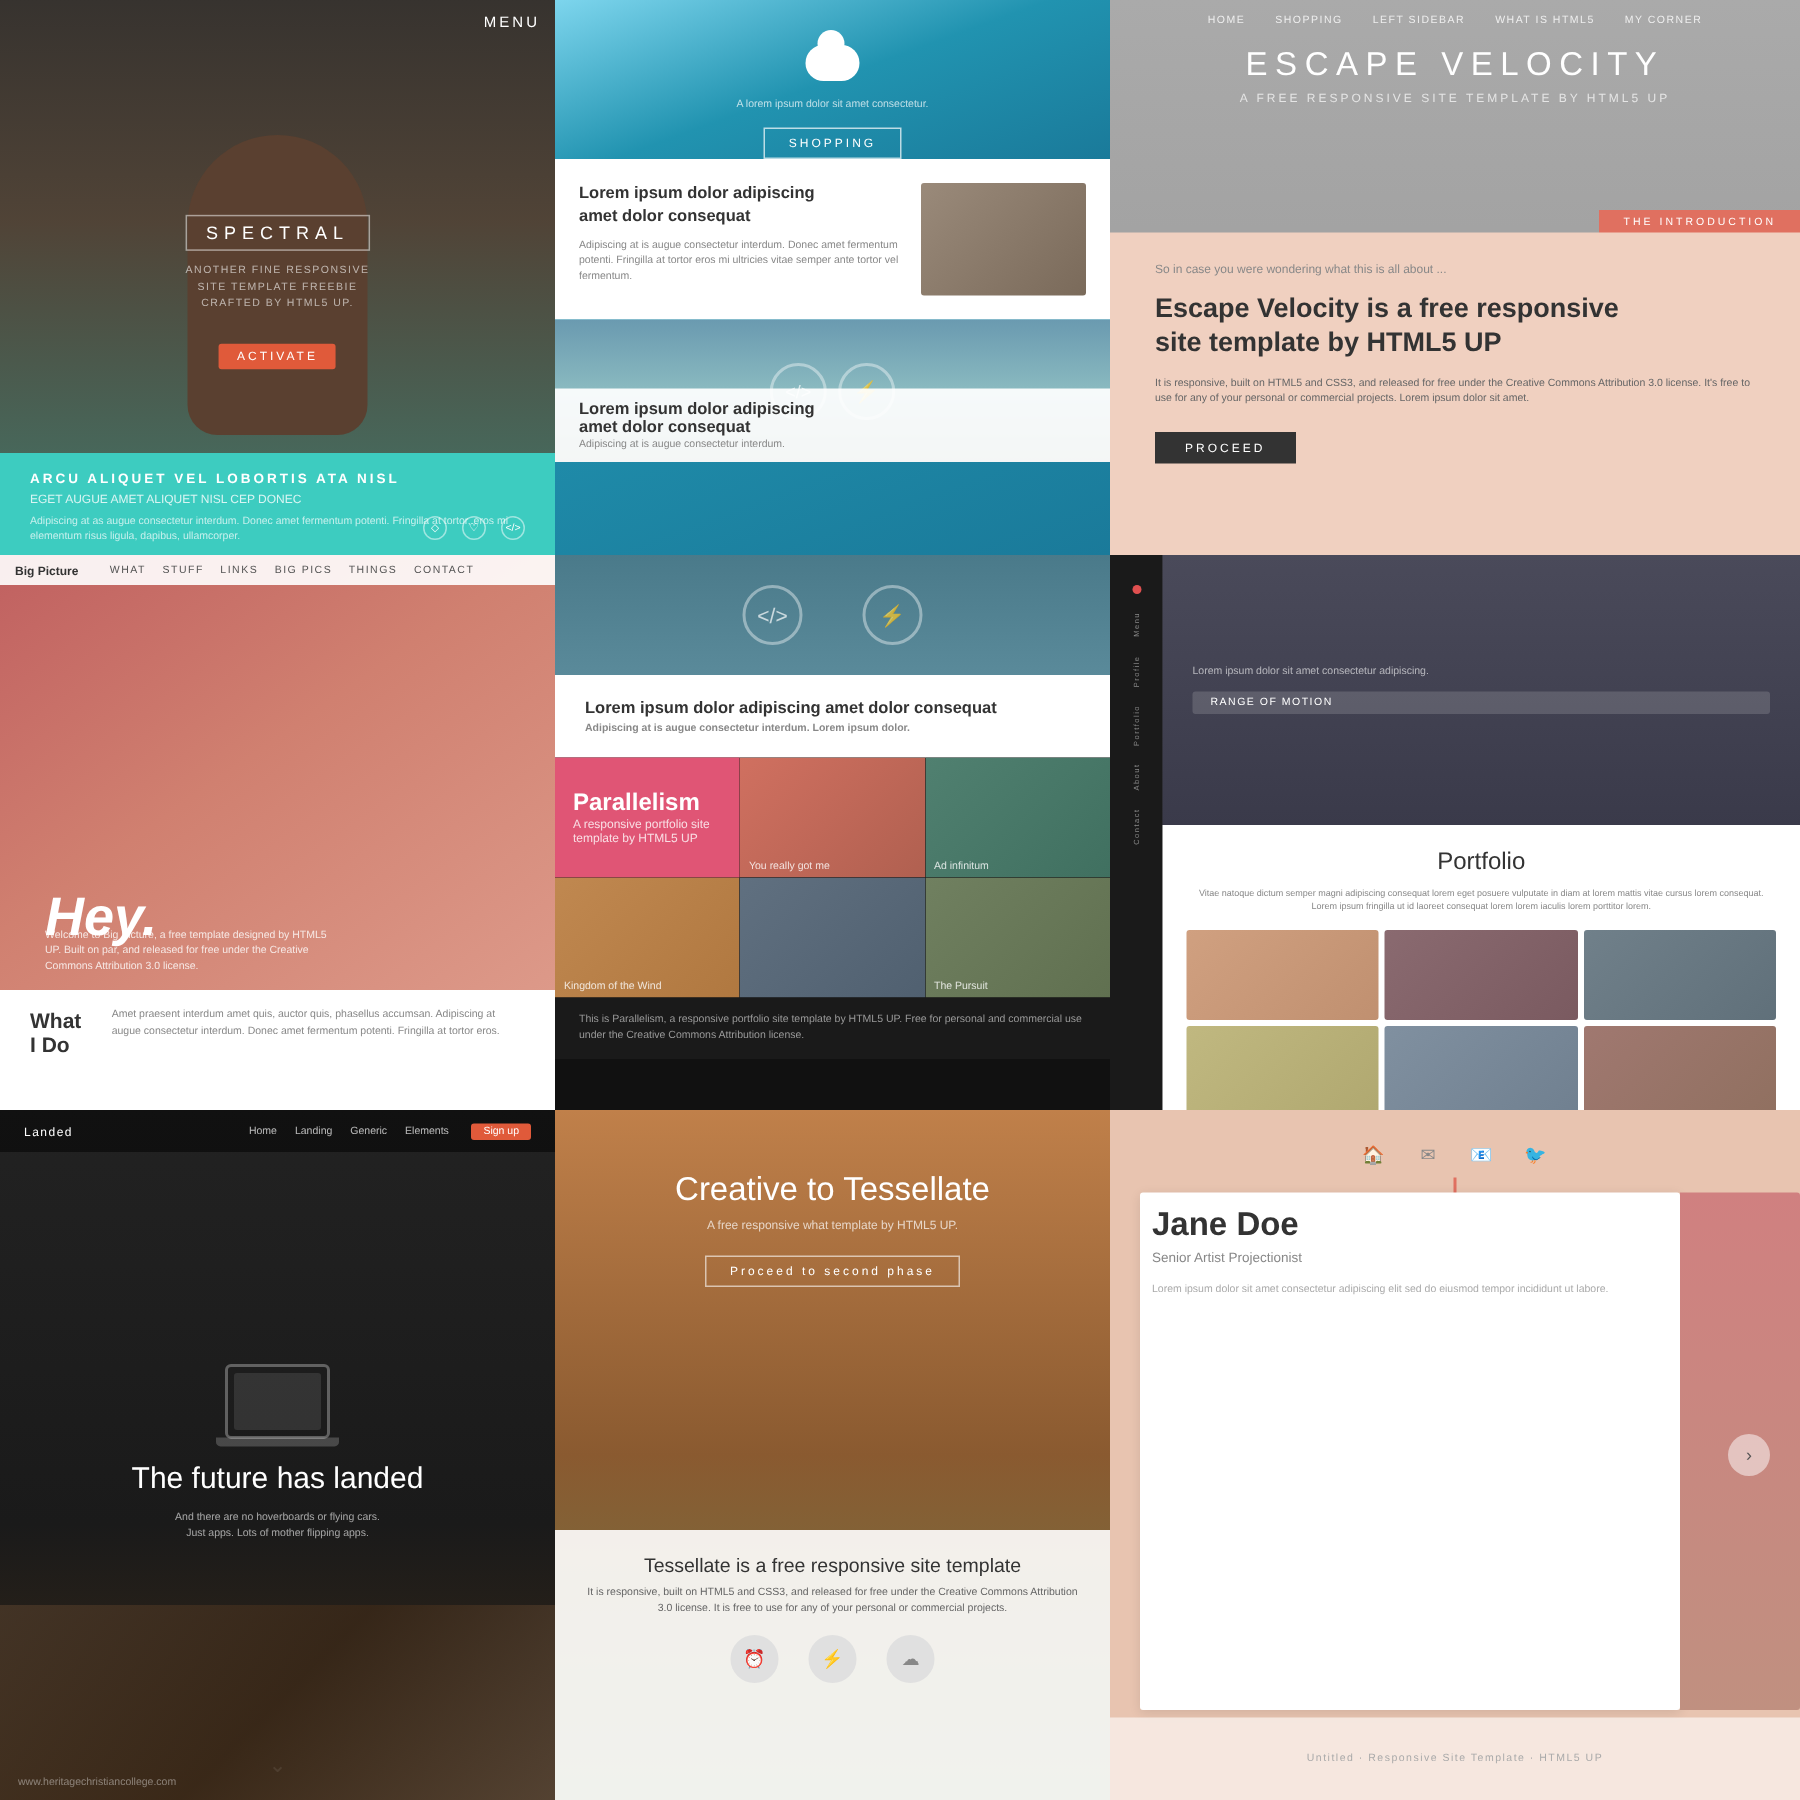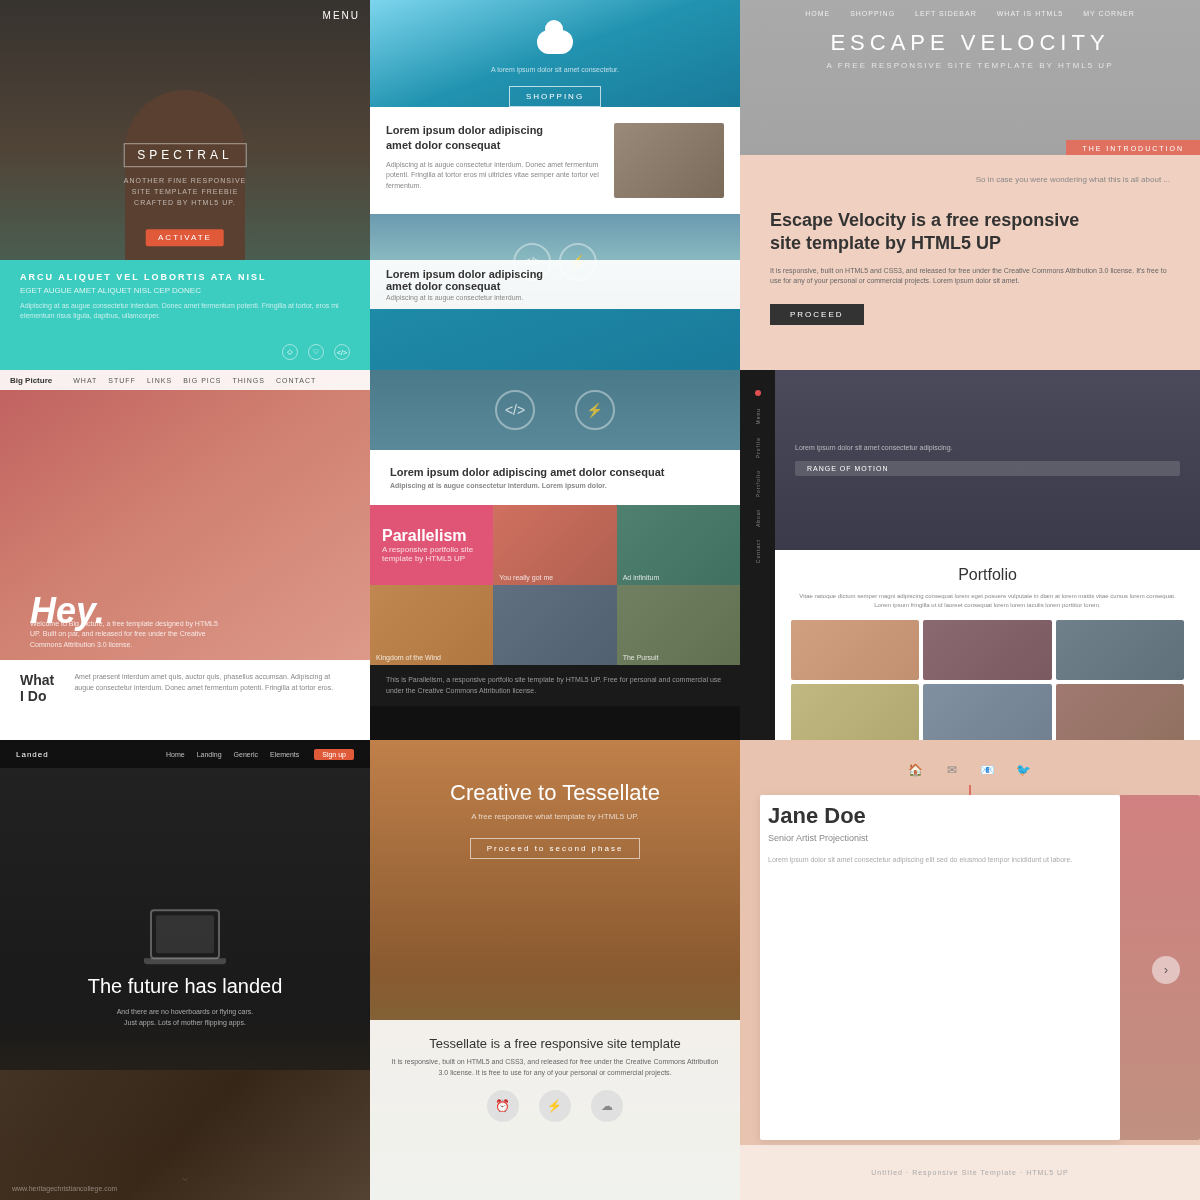--- a/index.html
+++ b/index.html
@@ -88,21 +88,21 @@
       color: rgba(255,255,255,0.7);
       font-size: 8px;
       letter-spacing: 2px;
       text-align: center;
     }
     .cell-spectral .teal-bar {
       position: absolute;
       bottom: 0;
       left: 0;
       right: 0;
-      height: 110px;
+      height: 68px;
       background: #3dccc0;
       padding: 12px 20px;
     }
     .cell-spectral .teal-title {
       font-size: 9px;
       letter-spacing: 2px;
       font-weight: bold;
       color: #fff;
       margin-bottom: 4px;
     }
@@ -222,22 +222,21 @@
       top: 155px;
       left: 0;
       right: 0;
       bottom: 0;
       background: #f0d0c0;
       padding: 20px 30px;
     }
     .cell-escape .small-intro {
       font-size: 8px;
       color: #888;
-      margin-bottom: 25px;
-      text-align: right;
+      margin-bottom: 10px;
     }
     .cell-escape .big-statement {
       font-size: 18px;
       font-weight: bold;
       color: #333;
       line-height: 1.3;
       margin-bottom: 10px;
     }
     .cell-escape .body-text {
       font-size: 7px;

